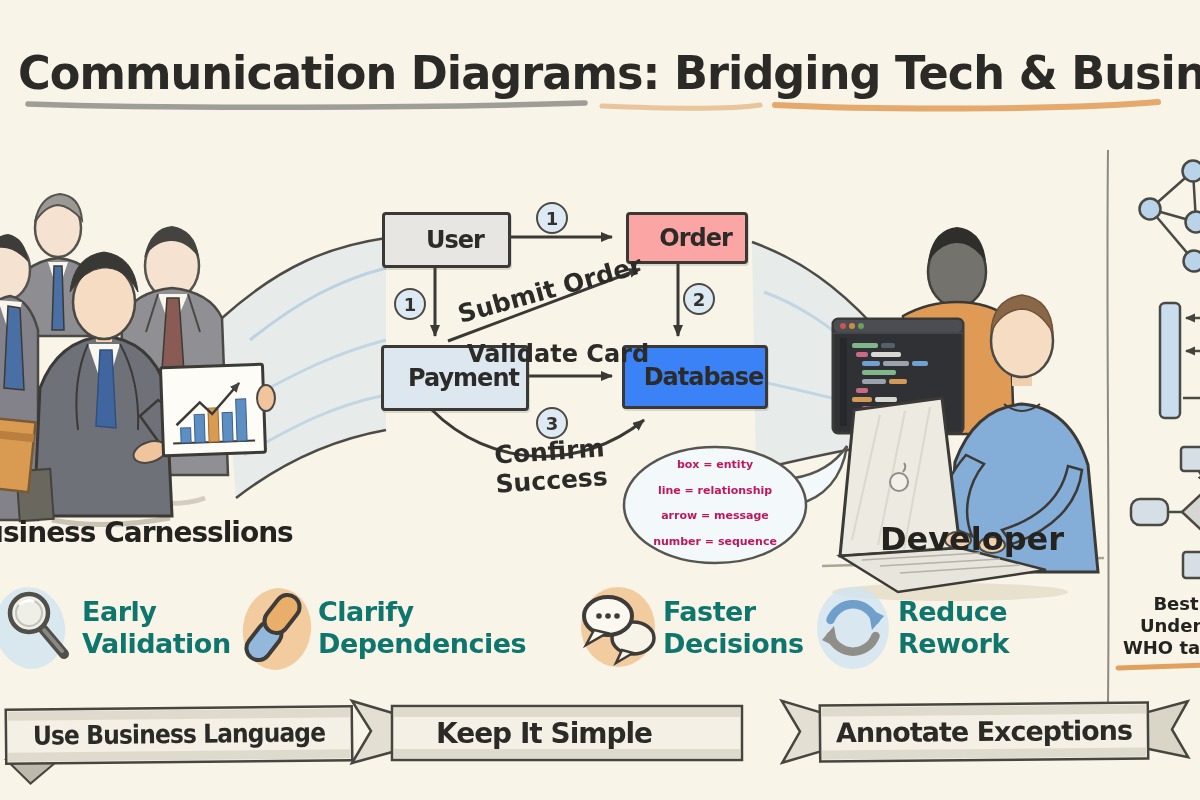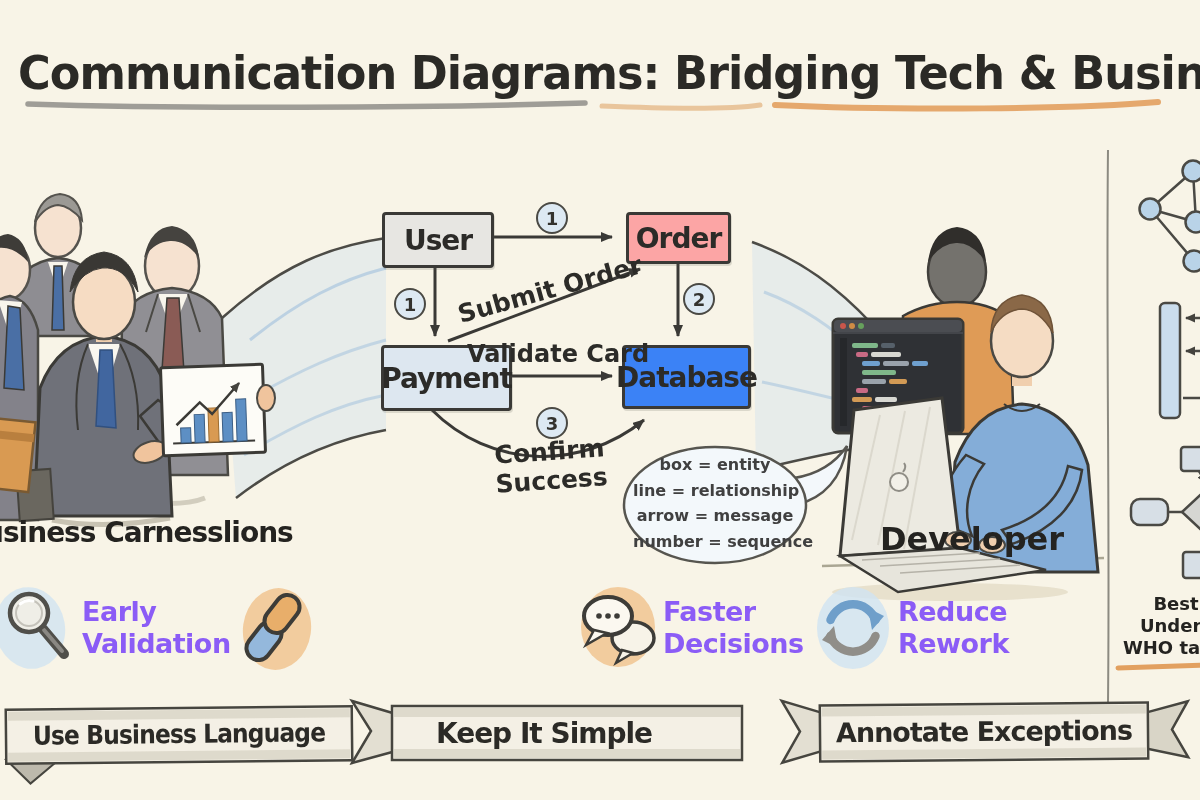--- a/index.html
+++ b/index.html
@@ -3,28 +3,28 @@
 <meta charset="utf-8">
 <style>
   html,body{margin:0;padding:0;background:#ddd;}
   #stage{position:relative;width:1200px;height:800px;overflow:hidden;
          background:#f8f4e7;font-family:"DejaVu Sans","Liberation Sans",sans-serif;color:#2c2b28;}
   #art{position:absolute;left:0;top:0;z-index:1;}
   .txt{position:absolute;z-index:3;white-space:nowrap;}
   .title{left:0;right:0;top:46px;text-align:center;font-size:46px;font-weight:bold;
          letter-spacing:-1px;transform:scaleX(.97);color:#2b2a26;}
   .node{position:absolute;z-index:2;display:flex;align-items:center;justify-content:center;
-        border:3px solid #3a3936;border-radius:4px;font-weight:bold;font-size:28px;
-        letter-spacing:-1px;box-shadow:1px 2px 0 rgba(90,88,80,.18);}
+        border:3px solid #3a3936;border-radius:4px;font-weight:bold;font-size:24px;
+        letter-spacing:-1px;box-shadow:1px 2px 0 rgba(90,88,80,.18);padding-left:17px;}
   .seq{position:absolute;z-index:4;width:28px;height:28px;border:2.5px solid #4a4944;
        border-radius:50%;background:#dde9f3;display:flex;align-items:center;justify-content:center;
        font-size:18px;font-weight:bold;color:#33322e;}
   .msg{position:absolute;z-index:3;font-weight:bold;text-align:center;color:#2c2b28;}
-  .legend-line{font-size:16px;font-weight:bold;line-height:25.5px;text-align:center;color:#404040;}
-  .benefit{font-size:27px;font-weight:bold;letter-spacing:-.5px;color:#8b5cf6;line-height:32px;}
+  .legend-line{font-size:11px;font-weight:bold;line-height:25.5px;text-align:center;color:#be185d;}
+  .benefit{font-size:27px;font-weight:bold;letter-spacing:-.5px;color:#0f766e;line-height:32px;}
   .banner-label{position:absolute;z-index:3;font-weight:bold;text-align:center;color:#2b2a26;letter-spacing:-1px;}
   .caption{font-weight:bold;color:#242320;}
   .rp-line{font-size:18px;font-weight:bold;line-height:22px;text-align:center;color:#242320;}
 </style>
 </head>
 <body>
 
 <div id="stage">
 
   <svg id="art" width="1200" height="800" viewBox="0 0 1200 800">
@@ -310,20 +310,24 @@
   <div class="txt" style="left:1116px;top:593px;width:120px;">
     <div class="rp-line">Best</div>
     <div class="rp-line">Unders</div>
     <div class="rp-line">WHO talks</div>
   </div>
 
   <div class="txt benefit" style="left:82px;top:596px;">
     <div>Early</div>
     <div>Validation</div>
   </div>
+  <div class="txt benefit" style="left:318px;top:596px;">
+    <div>Clarify</div>
+    <div>Dependencies</div>
+  </div>
   <div class="txt benefit" style="left:663px;top:596px;">
     <div>Faster</div>
     <div>Decisions</div>
   </div>
   <div class="txt benefit" style="left:898px;top:596px;">
     <div>Reduce</div>
     <div>Rework</div>
   </div>
 
   <div class="banner-label" style="left:6px;top:719px;width:346px;font-size:26px;transform:scaleX(.9) rotate(-0.6deg);">Use Business Language</div>

